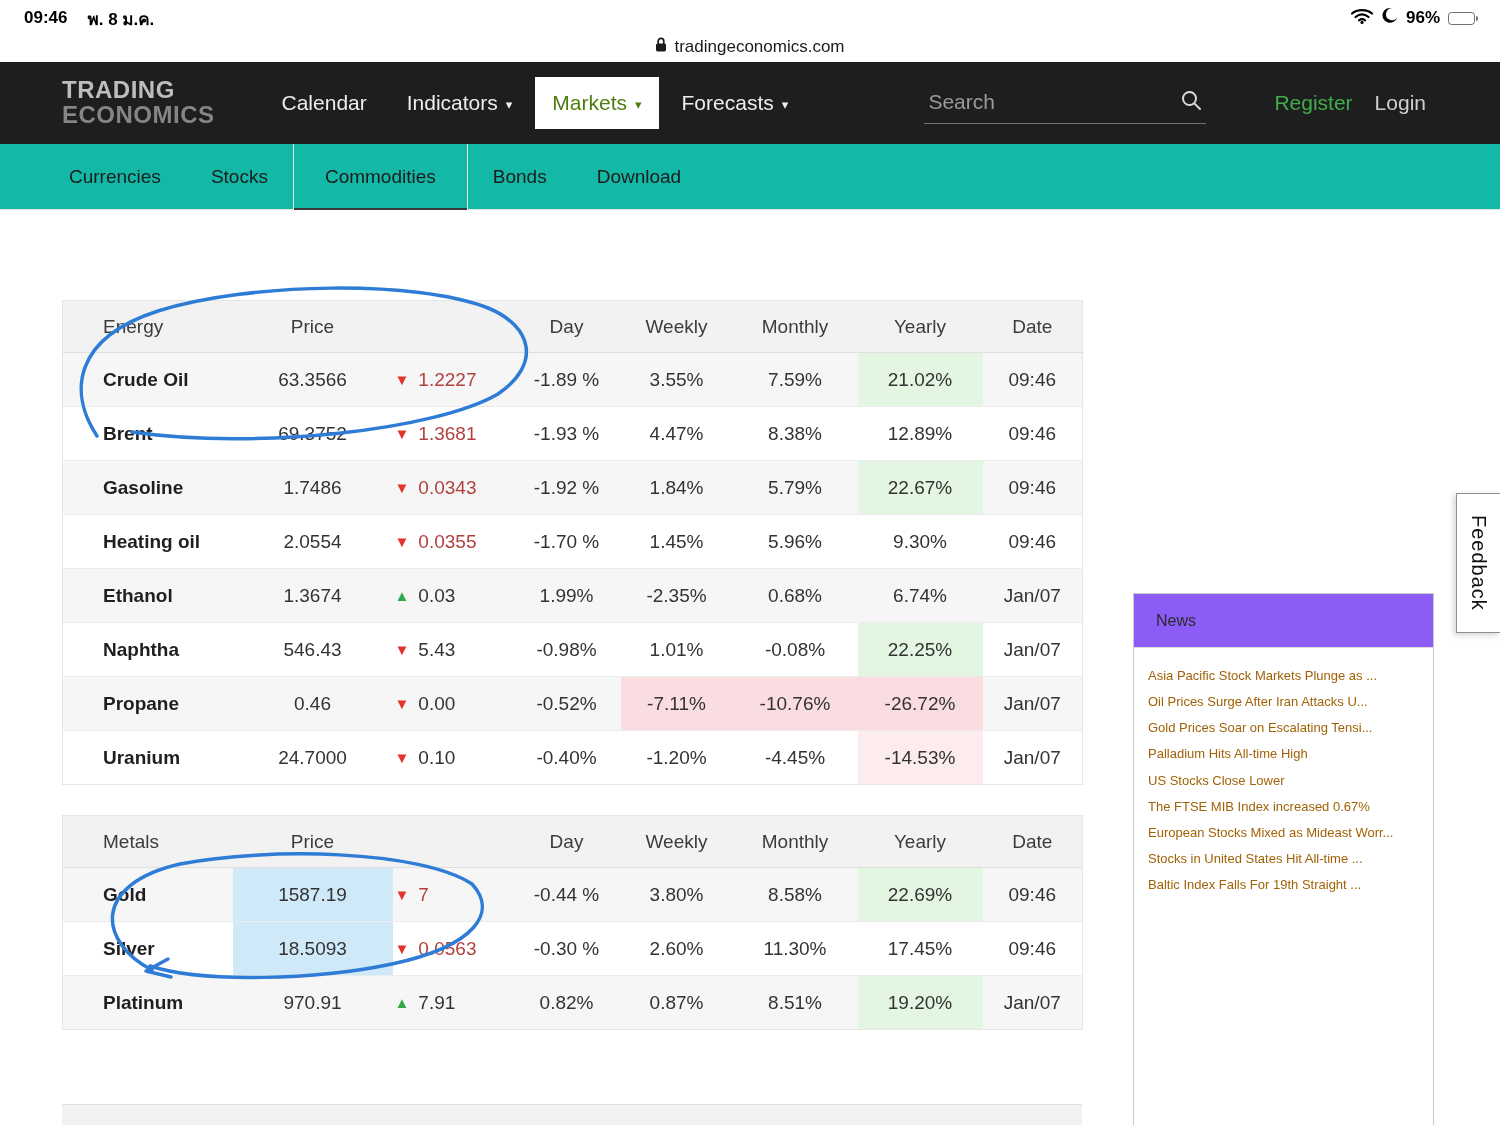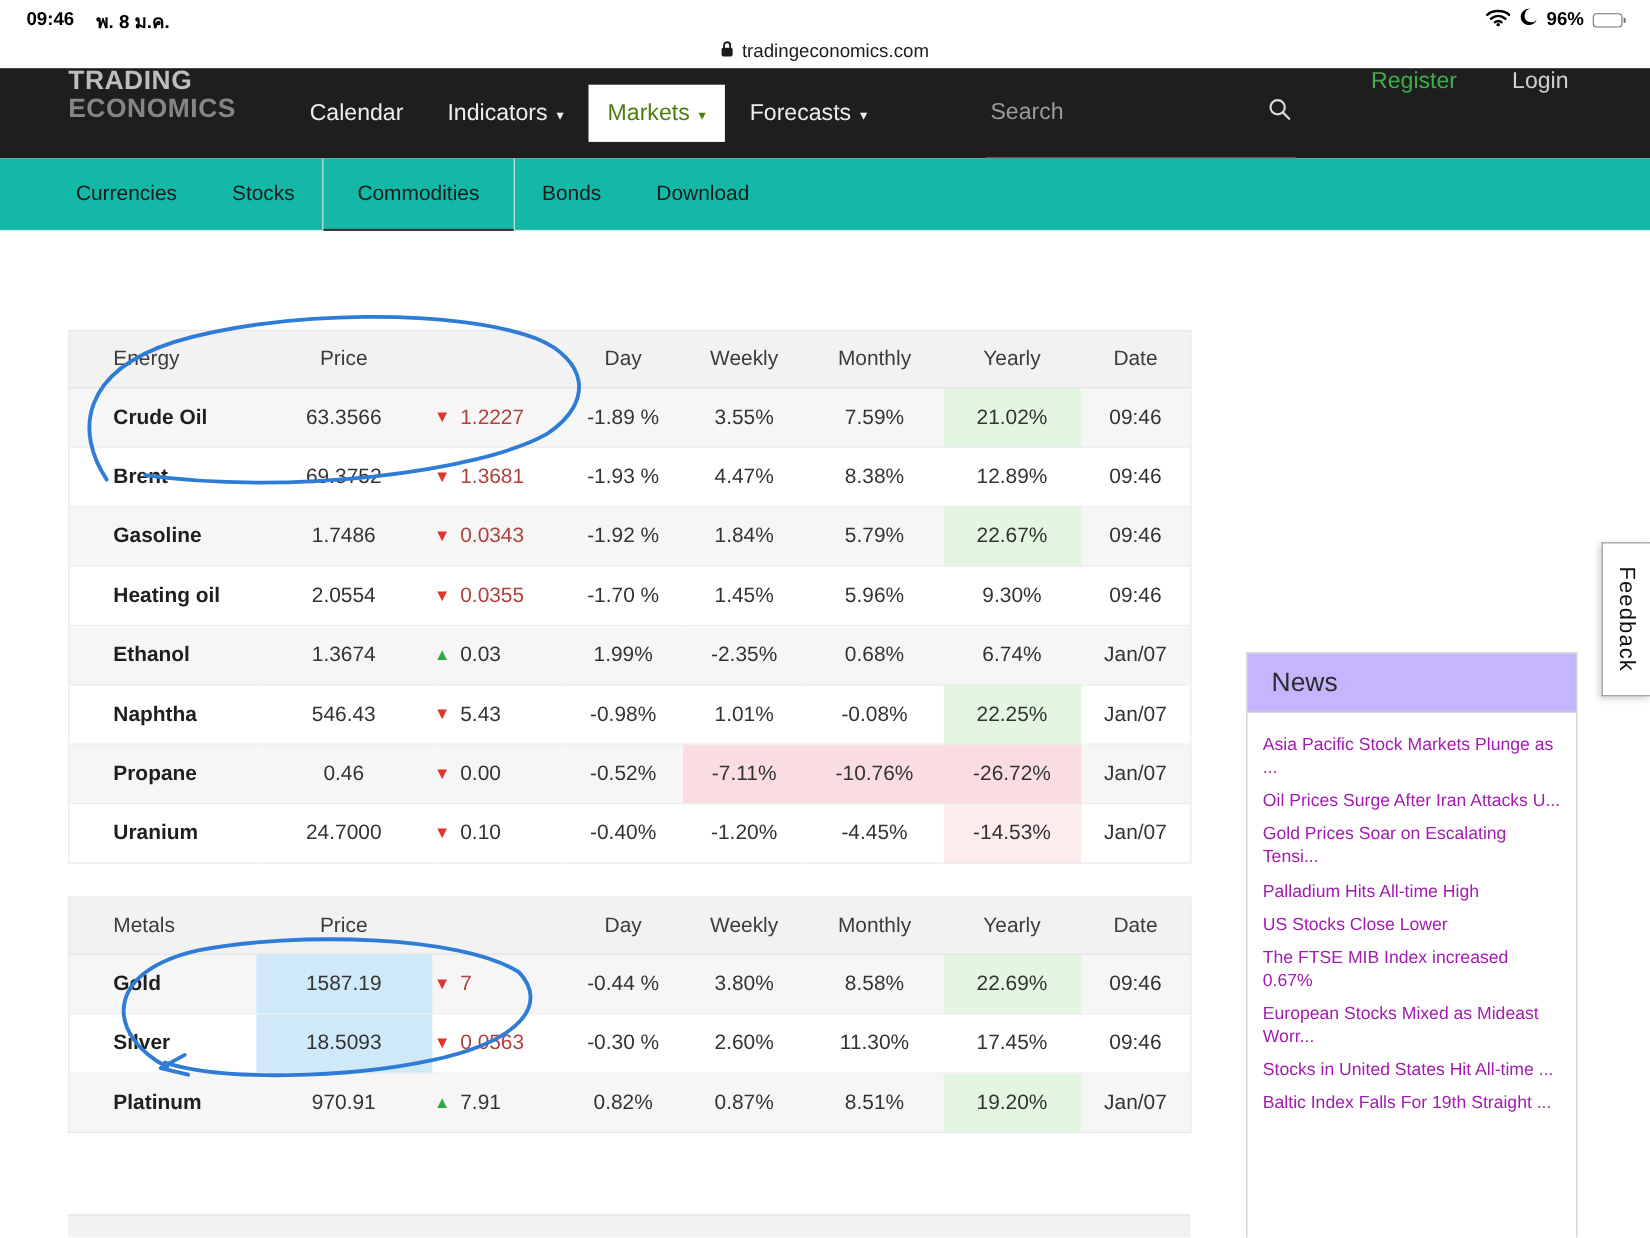--- a/index.html
+++ b/index.html
@@ -16,34 +16,34 @@
   .batt{display:flex;align-items:center}
   .batt-body{width:27px;height:13px;border:1px solid rgba(0,0,0,.55);border-radius:3.5px;padding:1.5px}
   .batt-fill{width:93%;height:100%;background:#000;border-radius:1.5px}
   .batt-nub{width:2px;height:5px;background:rgba(0,0,0,.55);border-radius:0 2px 2px 0;margin-left:1px}
 
   
   .urlbar{height:30px;display:flex;align-items:center;justify-content:center;gap:7px;
     font-size:17px;color:#1b1b1b;background:#fff}
 
   
-  .siteheader{height:82px;background:#1e1e1e;display:flex;padding:0 74px 0 62px}
+  .siteheader{height:82px;background:#1e1e1e;display:flex;align-items:center;padding:0 74px 0 62px}
   .logo{line-height:1.04;font-weight:700;letter-spacing:.5px;margin-right:50px;cursor:pointer}
   .logo .l1{color:#bdbdbd;font-size:24px}
   .logo .l2{color:#858585;font-size:24px}
   .mainnav{display:flex;align-items:center;gap:6px}
   .navitem{color:#ededed;font-size:21px;padding:14px 17px;cursor:pointer;display:flex;align-items:center;gap:8px;white-space:nowrap}
   .navitem .caret{font-size:13px;position:relative;top:1px}
   .navitem.active{background:#fff;color:#4d7c0f}
   .searchwrap{margin-left:auto;display:flex;align-items:center;width:282px;
     border-bottom:1px solid #6f6f6f;padding:6px 4px 8px}
   .searchwrap input{flex:1;background:transparent;border:0;outline:0;color:#ddd;font-size:21px;min-width:0}
   .searchwrap input::placeholder{color:#9a9a9a}
   .register{color:var(--accent-green,#3fae4a);font-size:21px;margin-left:68px;cursor:pointer;white-space:nowrap}
-  .login{color:#cfcfcf;font-size:21px;margin-left:50px;cursor:pointer;white-space:nowrap}
+  .login{color:#cfcfcf;font-size:21px;margin-left:22px;cursor:pointer;white-space:nowrap}
 
   
   .subnav{height:66px;background:#14b8a6;border-bottom:1px solid #e3e3e3;display:flex;
     padding-left:44px;font-size:19px;color:#1c1c1c}
   .subitem{display:flex;align-items:center;padding:0 25px;cursor:pointer}
   .subitem.active{border-left:1px solid #e3e3e3;border-right:1px solid #e3e3e3;position:relative;padding:0 31px}
   .subitem.active::after{content:"";position:absolute;left:0;right:0;bottom:-1px;height:2px;background:#3a3a3a}
 
   
   .tablewrap{position:absolute;left:62px;top:300px;width:1020px}
@@ -64,23 +64,23 @@
   td[data-tone="lightred"]{background:var(--cell-lightred,#fdecee)}
   td[data-tone="blue"]{background:var(--cell-blue,#cfe9f8)}
   .metals-table{margin-top:30px}
   .bottombar{position:absolute;left:62px;top:1104px;width:1020px;height:21px;
     background:#f2f2f2;border-top:1px solid #e0e0e0}
 
   
   .newsbox{position:absolute;left:1133px;top:593px;width:301px;height:540px;
     border:1px solid #c9c9c9;background:#fff}
   .news-title{height:54px;display:flex;align-items:center;padding-left:22px;
-    font-size:24px;color:#2b2b2b;border-bottom:1px solid #ddd;background:#c4b5fd}
+    font-size:16px;color:#2b2b2b;border-bottom:1px solid #ddd;background:#8b5cf6}
   .news-list{padding:10px 14px}
-  .news-item{font-size:16px;color:#a21caf;line-height:1.32;margin:9px 0;cursor:pointer}
+  .news-item{font-size:13px;color:#a16207;line-height:1.32;margin:9px 0;cursor:pointer}
 
   
   .feedback{position:absolute;right:0;top:493px;width:44px;height:140px;background:#fff;
     border:1px solid #8f8f8f;border-right:0;box-shadow:-2px 2px 6px rgba(0,0,0,.18);
     display:flex;align-items:center;justify-content:center;cursor:pointer;z-index:60}
   .feedback span{writing-mode:vertical-rl;font-size:20px;color:#111;letter-spacing:1px}
 
   
   .annotations{position:absolute;left:0;top:0;width:1500px;height:1125px;pointer-events:none;z-index:40}
   .annotations path{fill:none;stroke:var(--annotation-blue,#2e7cd6);stroke-width:3.5;

